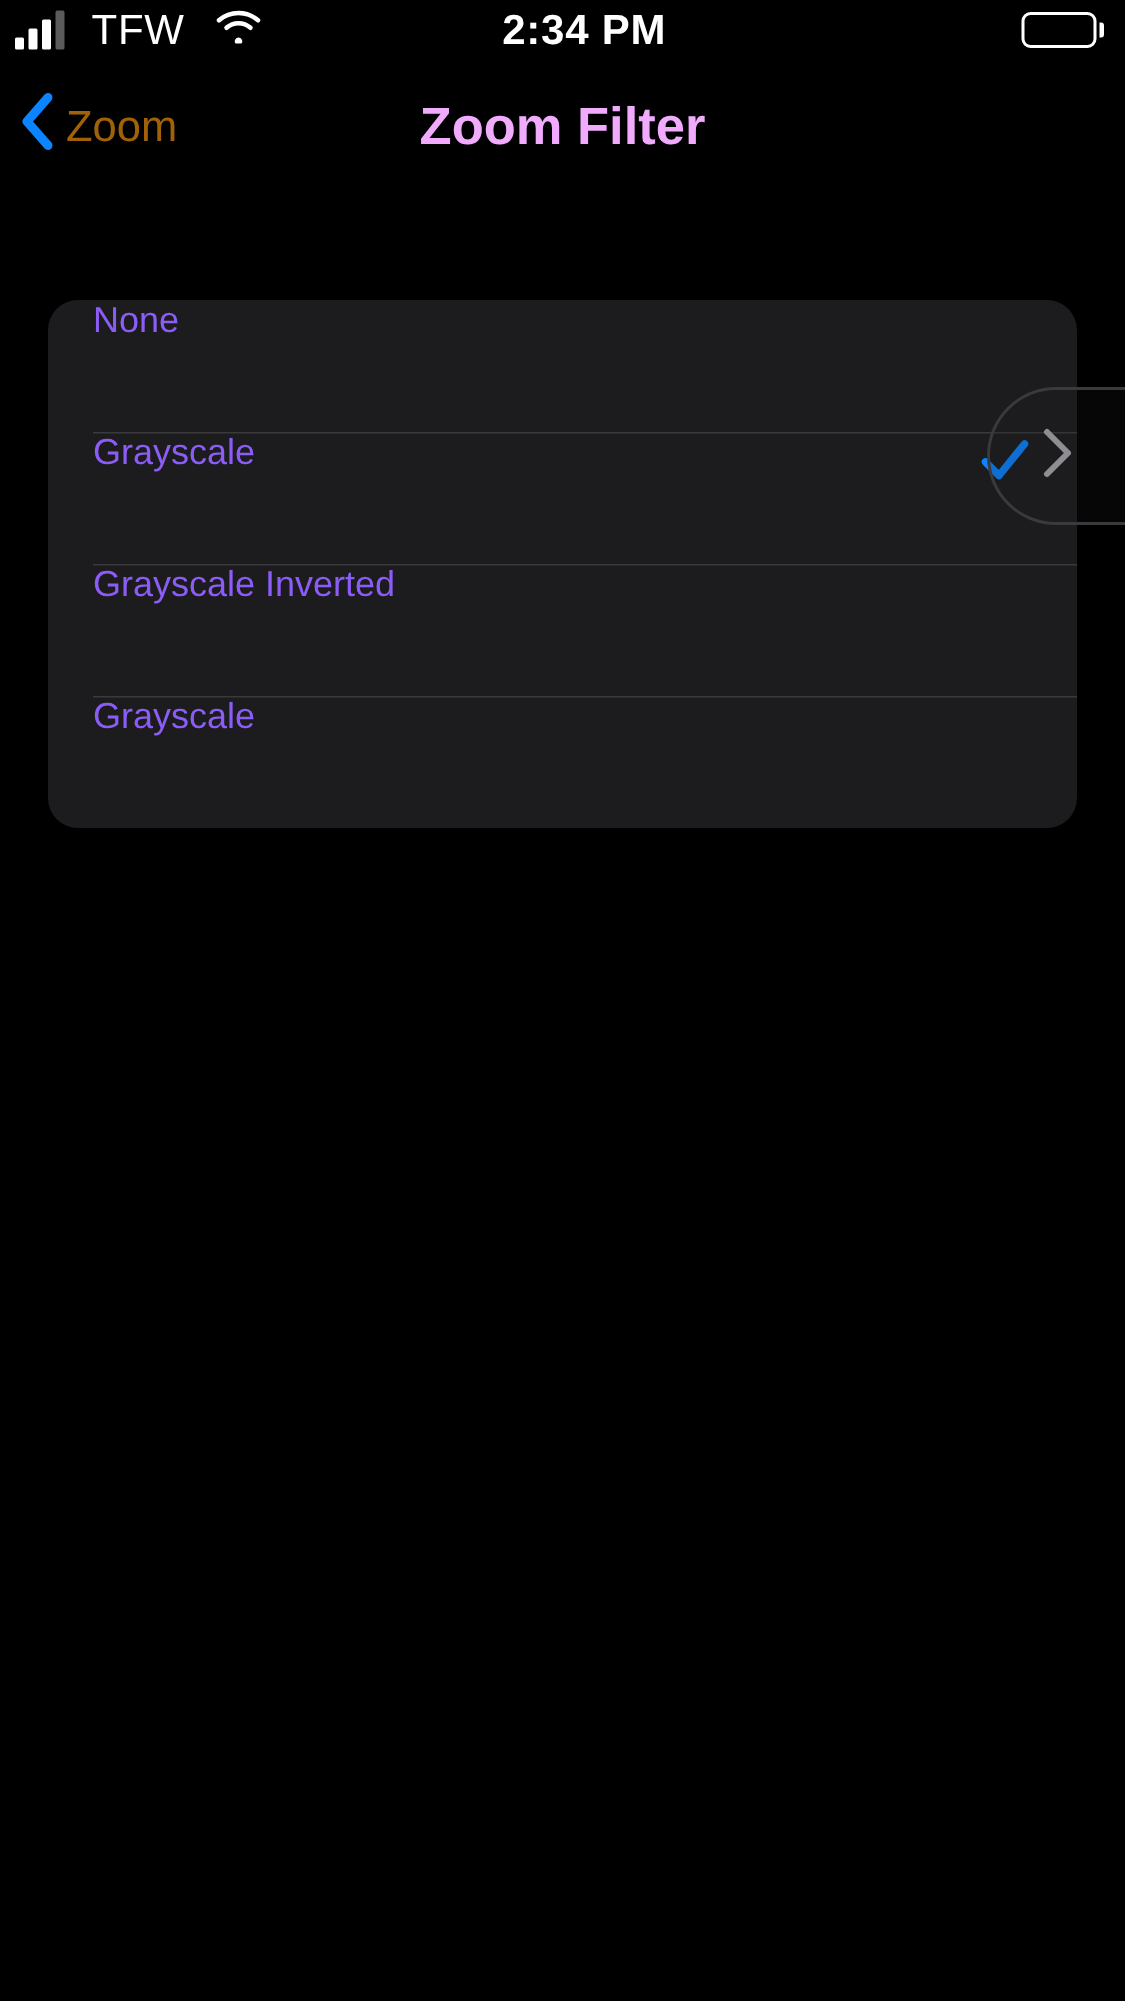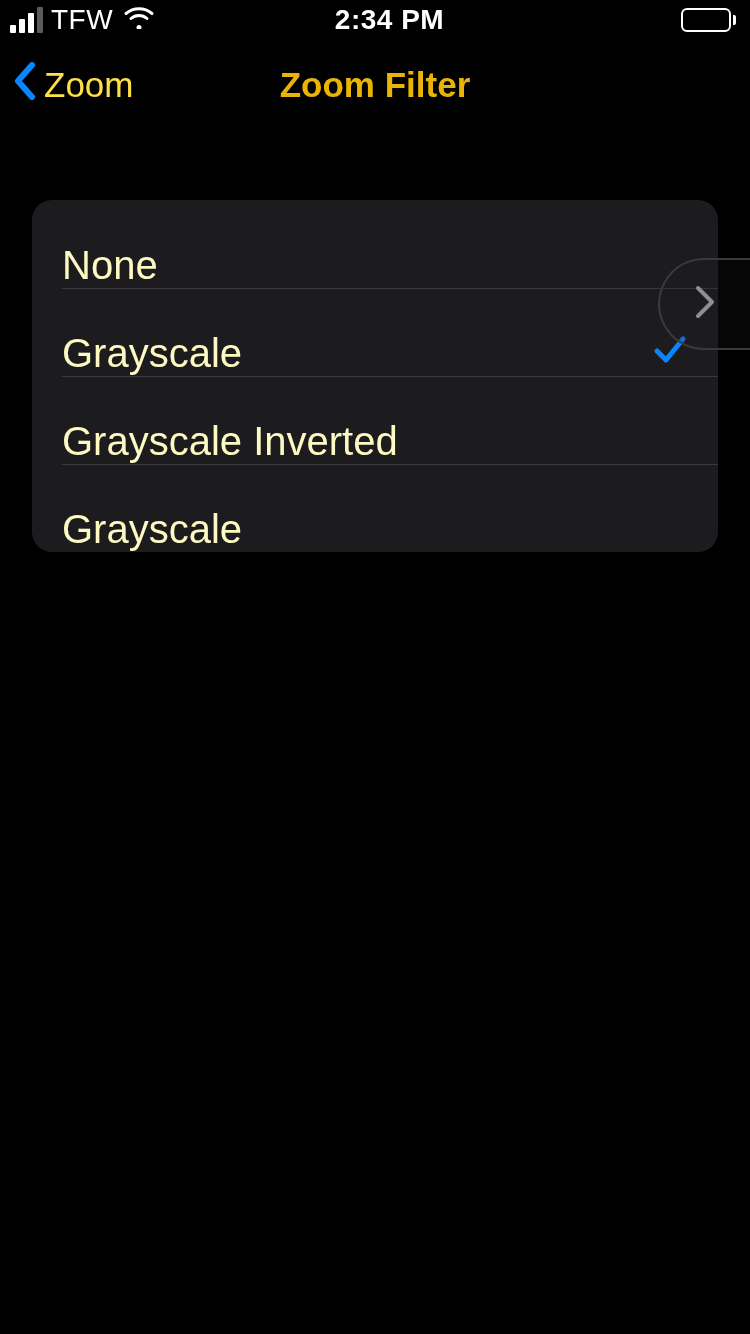--- a/index.html
+++ b/index.html
@@ -22,21 +22,21 @@
       align-items: center;
       height: 40px;
       padding: 0 14px 0 10px;
       font-size: 28px;
       font-weight: 600;
       letter-spacing: 0.5px;
     }
     .status-left {
       display: flex;
       align-items: center;
-      gap: 4px;
+      gap: 14px;
       flex: 1;
     }
     .status-center {
       position: absolute;
       left: 0;
       right: 0;
       text-align: center;
       pointer-events: none;
       padding-left: 29px;
     }
@@ -95,53 +95,53 @@
     
     .nav-bar {
       display: flex;
       align-items: center;
       height: 90px;
       position: relative;
     }
     .nav-back {
       display: flex;
       align-items: center;
-      color: #fde047;
-      font-size: 35px;
+      color: #a16207;
+      font-size: 29px;
       padding-left: 12px;
       cursor: pointer;
     }
     .chevron-left {
       margin-right: 8px;
     }
     .nav-title {
       position: absolute;
       left: 0;
       right: 0;
       text-align: center;
       font-size: 35px;
       font-weight: 600;
-      color: #eab308;
+      color: #f0abfc;
       pointer-events: none;
     }
     
     .list-group {
       margin: 70px 32px 0 32px;
       background: #1c1c1e;
       border-radius: 20px;
       overflow: hidden;
     }
     .list-row {
       display: flex;
-      align-items: flex-end;
+      align-items: flex-start;
       justify-content: space-between;
       height: 88px;
       padding: 0 30px;
-      font-size: 40px;
-      color: #fef9c3;
+      font-size: 24px;
+      color: #8b5cf6;
       cursor: pointer;
       position: relative;
     }
     .list-row + .list-row::before {
       content: "";
       position: absolute;
       top: 0;
       left: 30px;
       right: 0;
       height: 1px;

